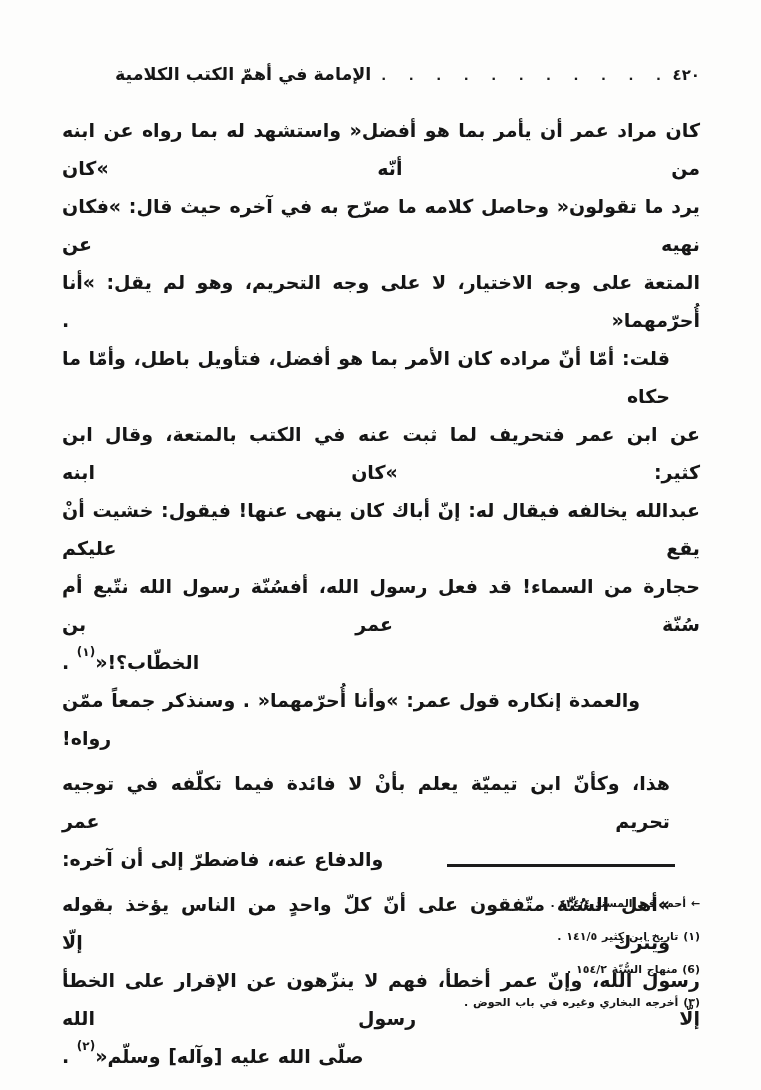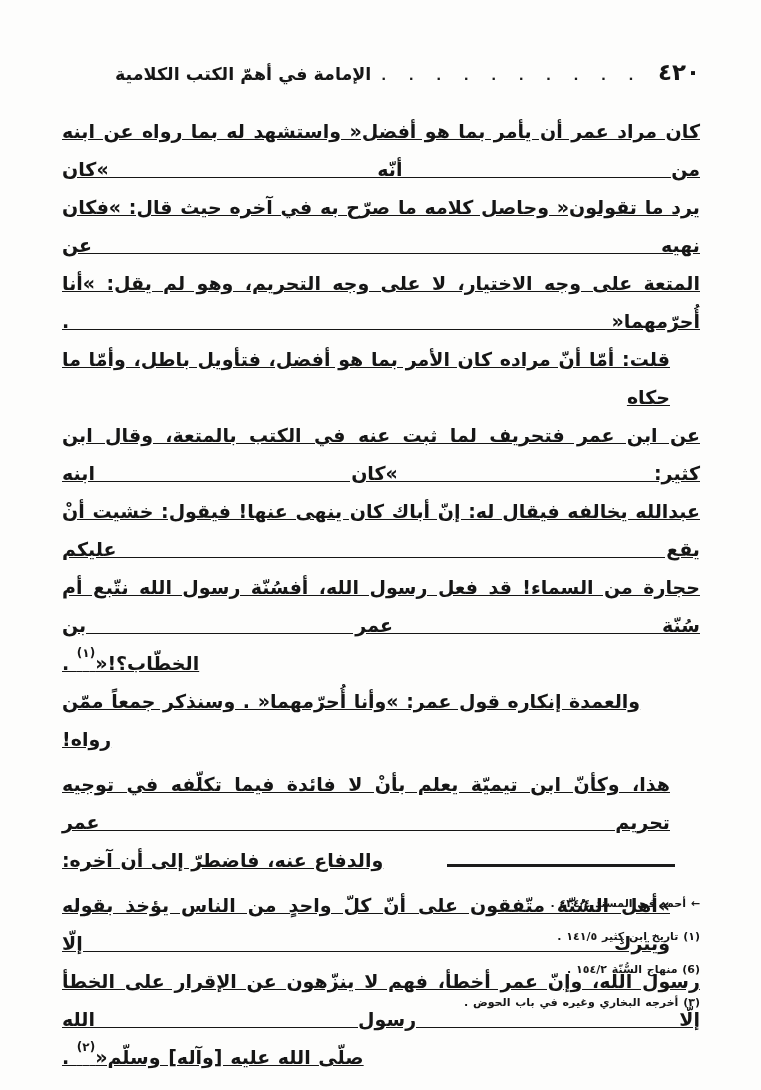--- a/index.html
+++ b/index.html
@@ -14,21 +14,21 @@
     box-sizing: border-box;
   }
   
   .hdr {
     direction: rtl;
     display: flex;
     align-items: baseline;
     padding: 24px 61px 0 115px;
     font-weight: bold;
   }
-  .hdr .pnum { font-size: 23px; letter-spacing: 2px; white-space: nowrap; }
+  .hdr .pnum { font-size: 15px; letter-spacing: 2px; white-space: nowrap; }
   .hdr .leader {
     flex: 1;
     overflow: hidden;
     white-space: nowrap;
     direction: ltr;
     text-align: center;
     font-size: 13px;
     letter-spacing: 9px;
     margin: 0 10px;
     color: #1a1a1a;
@@ -37,21 +37,20 @@
   
   .body {
     direction: rtl;
     padding: 27px 61px 0 62px;
   }
   .bl {
     font-size: 19px;
     font-weight: bold;
     line-height: 38px;
     word-spacing: 1px;
-    text-decoration: underline;
   }
   .j { text-align: justify; text-align-last: justify; }
   .r { text-align: left; }
   .ind { padding-right: 30px; }
   .gap { margin-top: 7px; }
   .bl sup {
     font-size: 12px;
     line-height: 0;
     position: relative;
     top: -6px;

